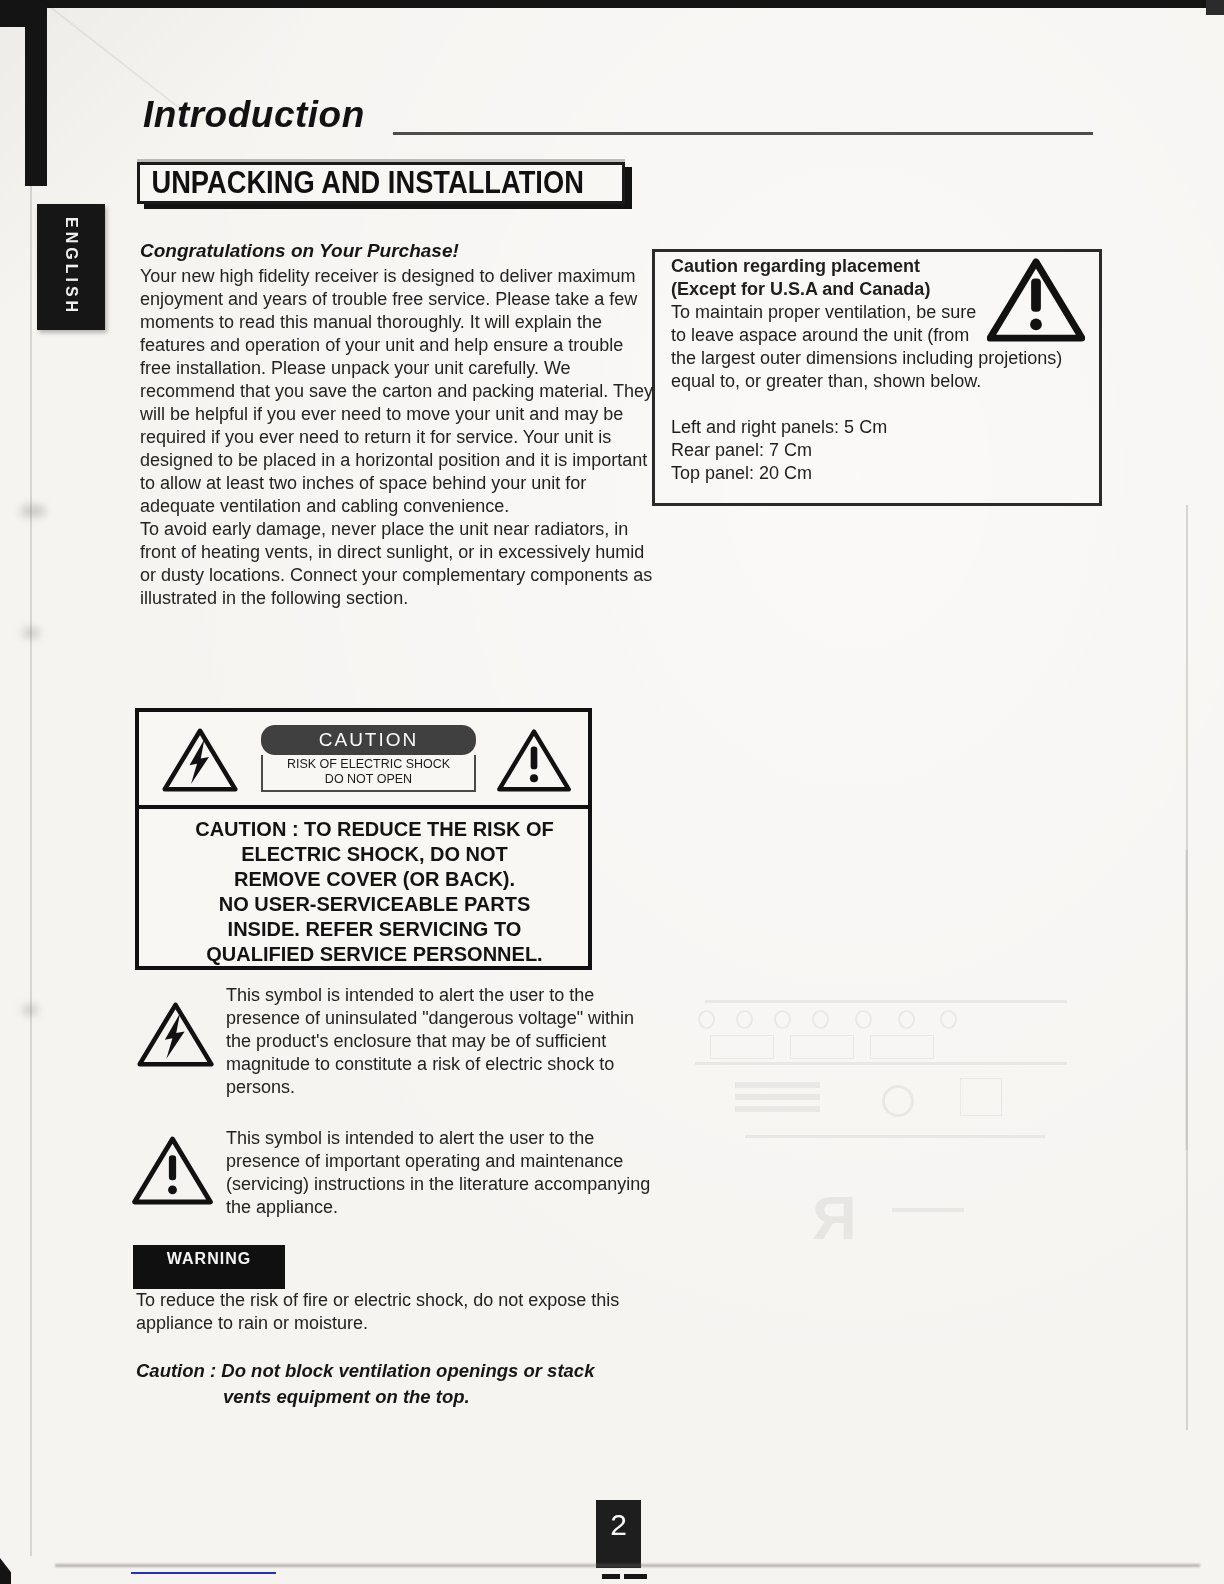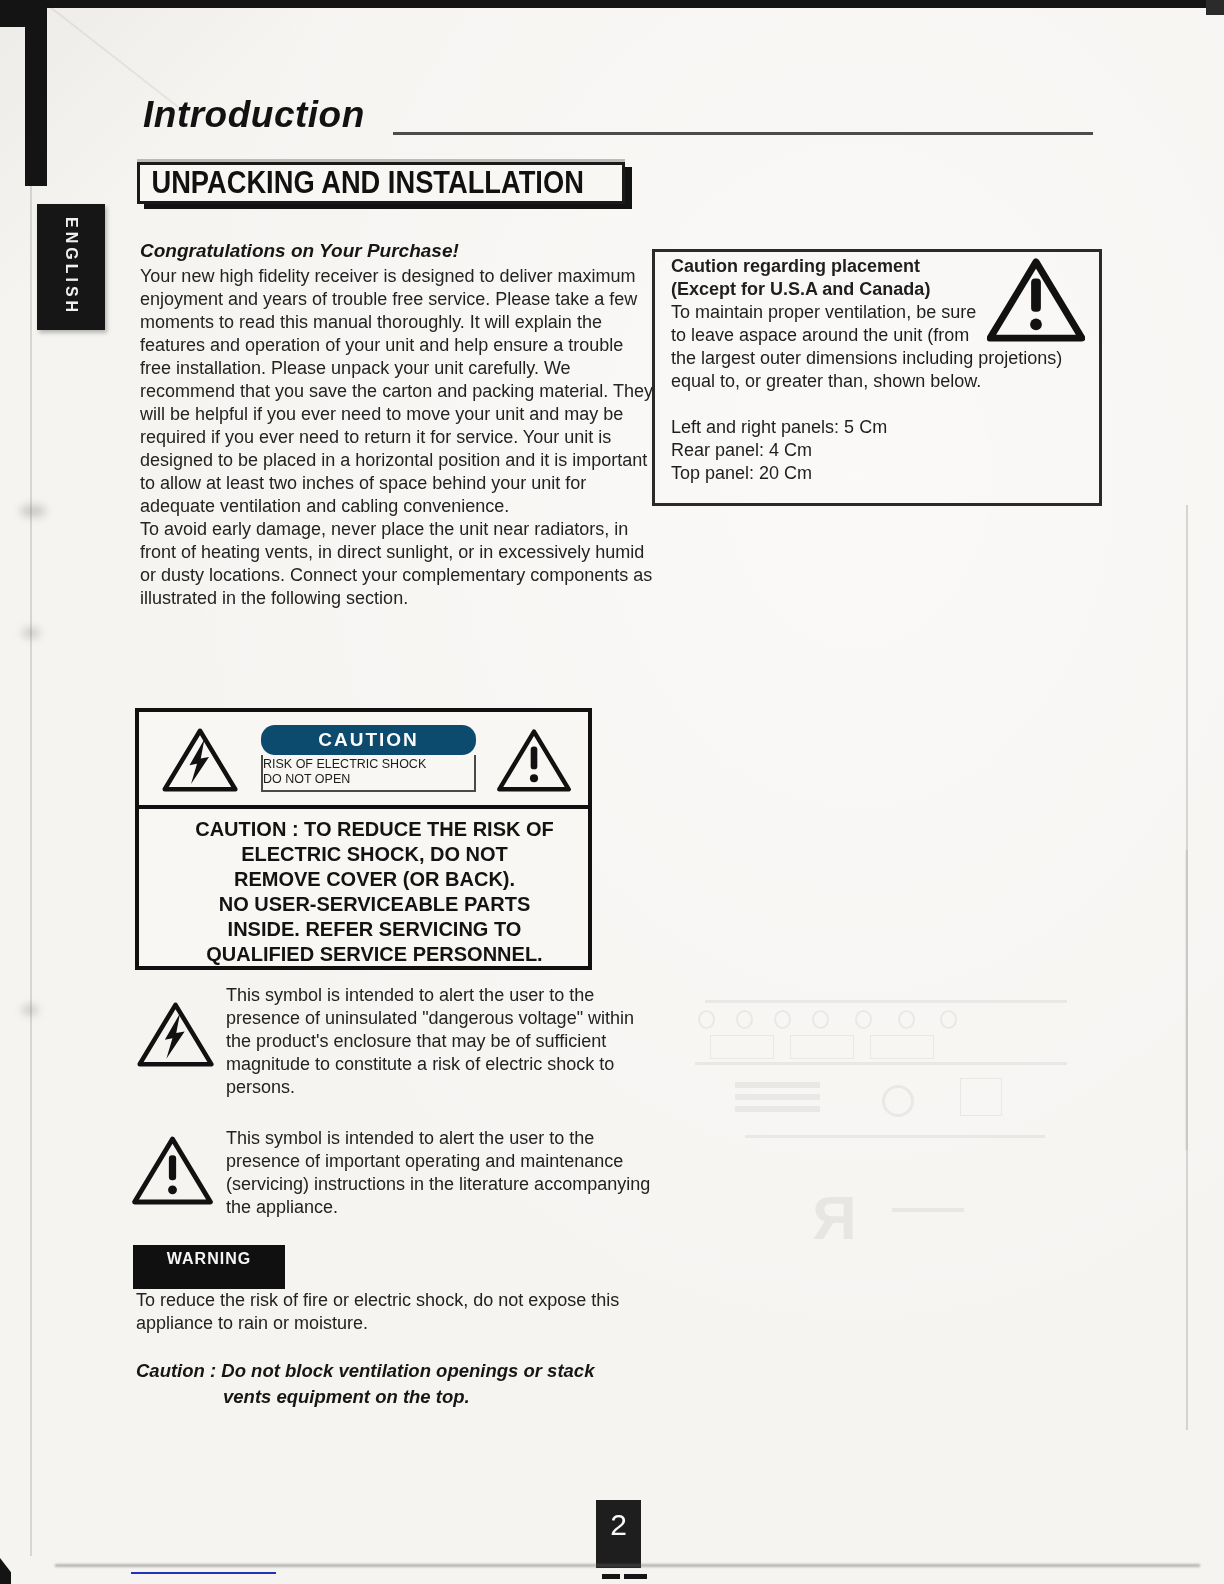--- a/index.html
+++ b/index.html
@@ -57,22 +57,22 @@
   }
   .placement-box .tri{float:right;width:98px;height:86px;margin:2px 0 4px 6px;}
   .placement-heading{font-weight:bold;}
   .placement-panels{margin-top:23px;}
 
   
   .shock-box{left:135px;top:708px;width:457px;height:262px;border:4px solid #101010;box-sizing:border-box;background:#f8f7f4;}
   .shock-top{position:relative;height:93px;border-bottom:4px solid #101010;}
   .shock-bolt{position:absolute;left:23px;top:15px;width:76px;height:66px;}
   .shock-center{position:absolute;left:122px;top:13px;width:215px;}
-  .shock-bar{height:30px;background:#0c4a6e;color:#fbfbfb;text-align:center;font-weight:bold;font-size:19px;letter-spacing:2px;line-height:30px;border-radius:14px;}
-  .shock-risk{border:2px solid #4a4a4a;border-top:none;text-align:left;font-size:12.5px;line-height:15px;padding:2px 0 3px 0;color:#1c1c1c;}
+  .shock-bar{height:30px;background:#404040;color:#fbfbfb;text-align:center;font-weight:normal;font-size:19px;letter-spacing:2px;line-height:30px;border-radius:14px;}
+  .shock-risk{border:2px solid #4a4a4a;border-top:none;text-align:center;font-size:12.5px;line-height:15px;padding:2px 0 3px 0;color:#1c1c1c;}
   .shock-excl{position:absolute;right:17px;top:16px;width:74px;height:65px;}
   .shock-msg{padding-top:8px;text-align:center;font-weight:bold;font-size:20px;line-height:25px;color:#131313;padding-left:22px;}
 
   
   .sym-icon-1{left:137px;top:1001px;width:77px;height:67px;}
   .sym-text-1{left:226px;top:984px;width:424px;font-size:18px;line-height:23px;}
   .sym-icon-2{left:132px;top:1135px;width:81px;height:71px;}
   .sym-text-2{left:226px;top:1127px;width:432px;font-size:18px;line-height:23px;}
 
   
@@ -129,21 +129,21 @@
     <svg class="tri" viewBox="0 0 100 88">
       <path d="M50 5 L97 83 L3 83 Z" fill="none" stroke="#111" stroke-width="7" stroke-linejoin="round"></path>
       <rect x="45" y="22" width="10" height="34" rx="4" fill="#111"></rect>
       <circle cx="50" cy="69" r="6" fill="#111"></circle>
     </svg>
     <div class="placement-heading">Caution regarding placement</div>
     <div class="placement-heading">(Except for U.S.A and Canada)</div>
     <div>To maintain proper ventilation, be sure to leave aspace around the unit (from the largest outer dimensions including projetions) equal to, or greater than, shown below.</div>
     <div class="placement-panels">
       <div>Left and right panels: 5 Cm</div>
-      <div>Rear panel: 4 Cm</div>
+      <div>Rear panel: 7 Cm</div>
       <div>Top panel: 20 Cm</div>
     </div>
   </div>
 
   <div class="abs shock-box">
     <div class="shock-top">
       <svg class="shock-bolt" viewBox="0 0 100 88">
         <path d="M50 5 L97 83 L3 83 Z" fill="none" stroke="#111" stroke-width="6" stroke-linejoin="round"></path>
         <path d="M56 16 L36 51 L46 49 L38 76 L62 40 L51 42 Z" fill="#111"></path>
       </svg>

